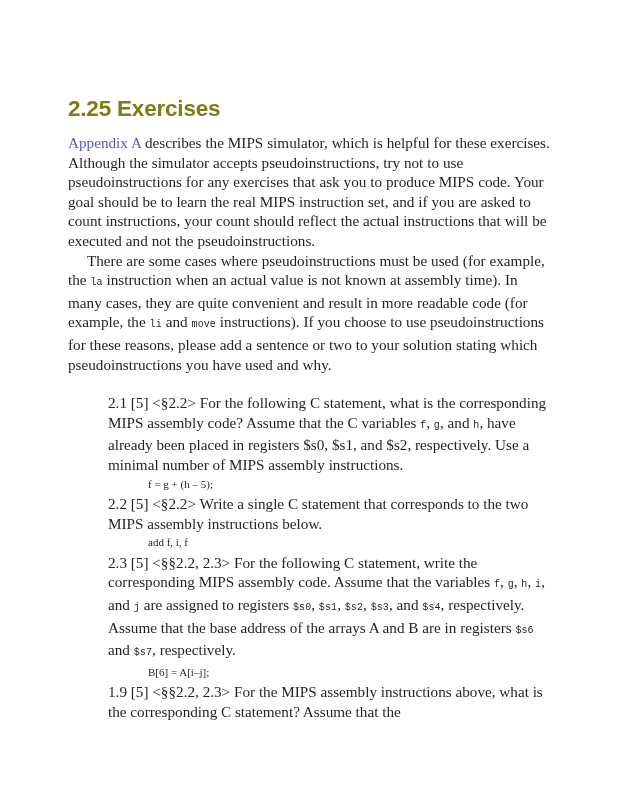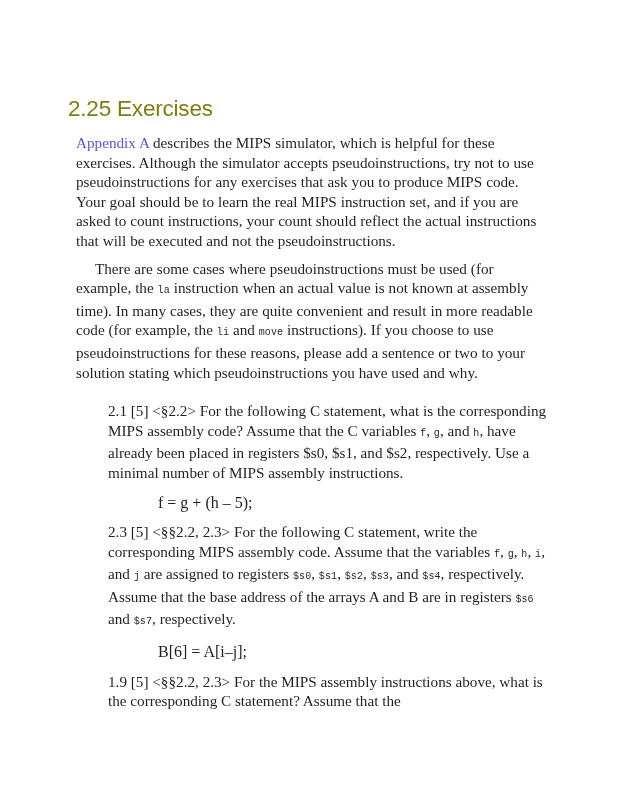--- a/index.html
+++ b/index.html
@@ -28,33 +28,33 @@
   .content {
     position: absolute;
     left: 68px;
     top: 96px;
     width: 482px;
   }
 
   
   h1.section-title {
     font-family: "Liberation Sans", "DejaVu Sans", sans-serif;
-    font-weight: normal;
+    font-weight: bold;
     font-size: 22.5px;
     line-height: 26px;
     color: #7c7d12;
     margin: 0 0 11px 0;
     letter-spacing: -0.2px;
   }
 
   
   p.body {
     font-size: 15.2px;
     line-height: 19.6px;
-    margin: 8px;
+    margin: 0;
     text-align: left;
     word-spacing: 0.1px;
   }
   p.body + p.body {
     text-indent: 19px;
     margin-top: 0;
   }
 
   a.xref {
     color: #5657c8;
@@ -76,43 +76,45 @@
   }
   .exercise {
     font-size: 15.2px;
     line-height: 19.6px;
     margin: 0;
   }
   .exercise-head {
     white-space: nowrap;
   }
   .codeline {
-    font-size: 16px;
+    font-size: 11px;
     line-height: 19.6px;
-    margin: 10px;
+    margin: 0;
     padding-left: 40px;
   }
 </style>
 </head>
 <body>
 
 <div class="page">
   <div class="content">
 
     <h1 class="section-title">2.25 Exercises</h1>
 
     <p class="body"><a class="xref" href="#">Appendix A</a><span> describes the MIPS simulator, which is helpful for these exercises. Although the simulator accepts pseudoinstructions, try not to use pseudoinstructions for any exercises that ask you to produce MIPS code. Your goal should be to learn the real MIPS instruction set, and if you are asked to count instructions, your count should reflect the actual instructions that will be executed and not the pseudoinstructions.</span></p>
 
     <p class="body"><span>There are some cases where pseudoinstructions must be used (for example, the </span><code>la</code><span> instruction when an actual value is not known at assembly time). In many cases, they are quite convenient and result in more readable code (for example, the </span><code>li</code><span> and </span><code>move</code><span> instructions). If you choose to use pseudoinstructions for these reasons, please add a sentence or two to your solution stating which pseudoinstructions you have used and why.</span></p>
 
     <div class="exercises">
 
       <p class="exercise"><span class="exercise-head">2.1</span> <span class="exercise-head">[5]</span> <span class="exercise-head">&lt;§2.2&gt;</span><span> For the following C statement, what is the corresponding MIPS assembly code? Assume that the C variables </span><code>f</code><span>, </span><code>g</code><span>, and </span><code>h</code><span>, have already been placed in registers $s0, $s1, and $s2, respectively. Use a minimal number of MIPS assembly instructions.</span></p>
       <p class="codeline">f = g + (h – 5);</p>
 
+      <p class="exercise"><span class="exercise-head">2.2</span> <span class="exercise-head">[5]</span> <span class="exercise-head">&lt;§2.2&gt;</span><span> Write a single C statement that corresponds to the two MIPS assembly instructions below.</span></p>
+      <p class="codeline">add f, i, f</p>
 
       <p class="exercise"><span class="exercise-head">2.3</span> <span class="exercise-head">[5]</span> <span class="exercise-head">&lt;§§2.2, 2.3&gt;</span><span> For the following C statement, write the corresponding MIPS assembly code. Assume that the variables </span><code>f</code><span>, </span><code>g</code><span>, </span><code>h</code><span>, </span><code>i</code><span>, and </span><code>j</code><span> are assigned to registers </span><code>$s0</code><span>, </span><code>$s1</code><span>, </span><code>$s2</code><span>, </span><code>$s3</code><span>, and </span><code>$s4</code><span>, respectively. Assume that the base address of the arrays A and B are in registers </span><code>$s6</code><span> and </span><code>$s7</code><span>, respectively.</span></p>
       <p class="codeline">B[6] = A[i–j];</p>
 
       <p class="exercise"><span class="exercise-head">1.9</span> <span class="exercise-head">[5]</span> <span class="exercise-head">&lt;§§2.2, 2.3&gt;</span><span> For the MIPS assembly instructions above, what is the corresponding C statement? Assume that the</span></p>
 
     </div>
   </div>
 </div>
 

